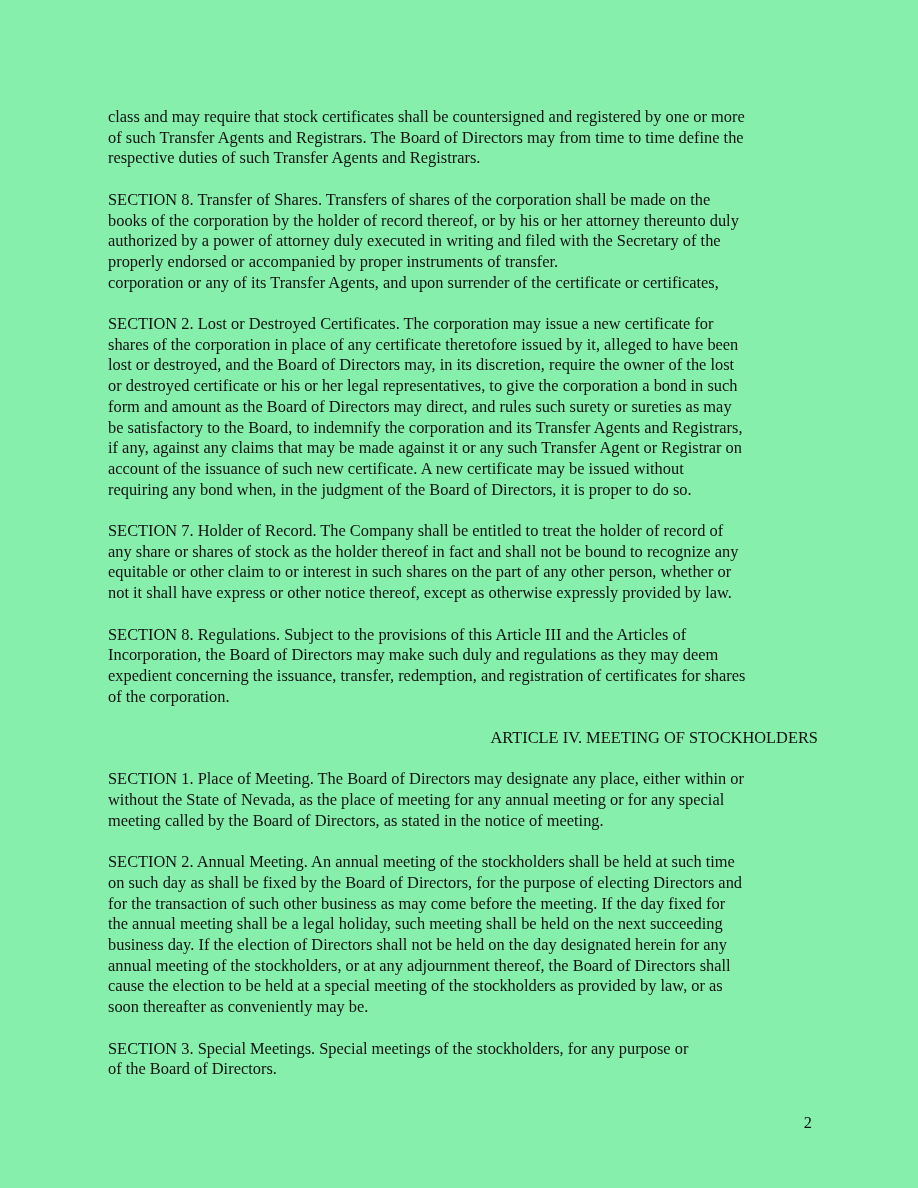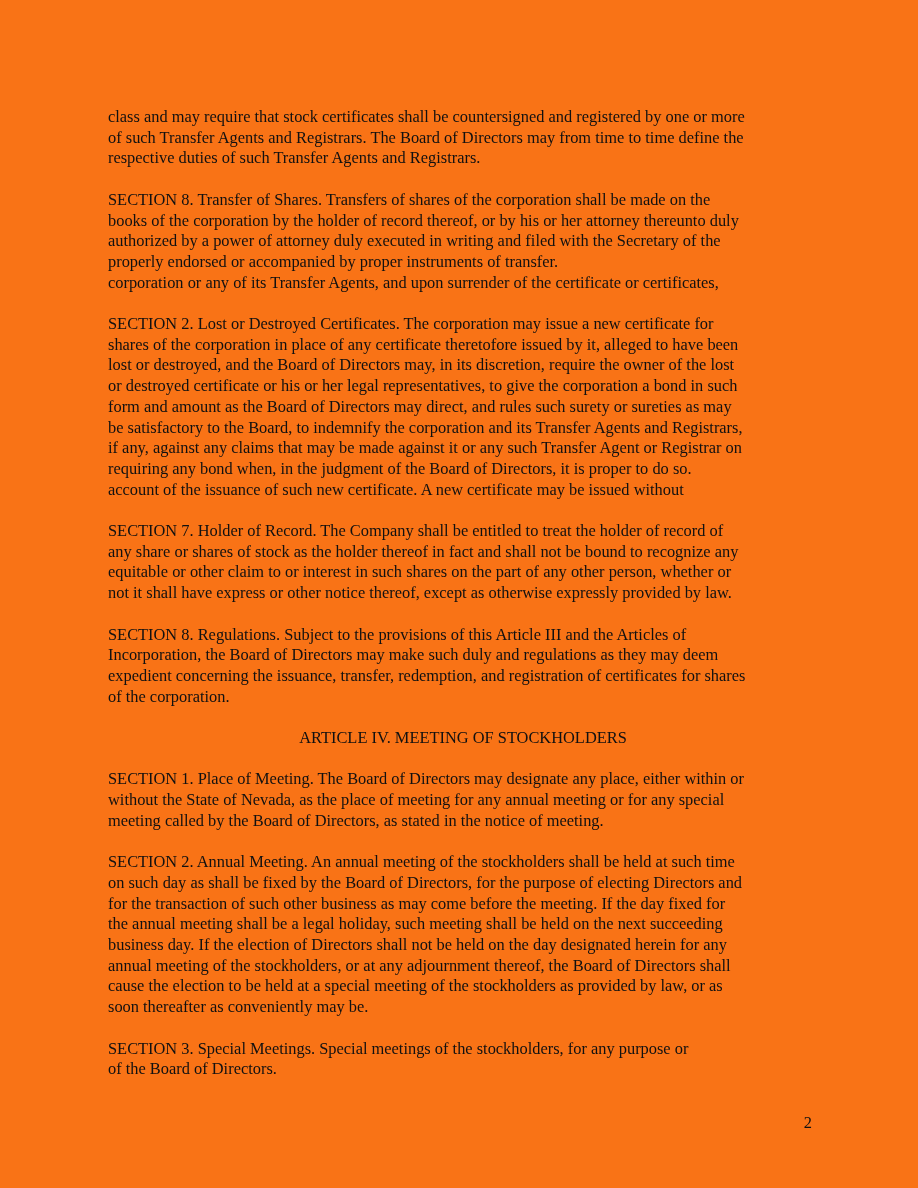--- a/index.html
+++ b/index.html
@@ -14,39 +14,39 @@
       overflow: hidden;
       font-family: "Liberation Serif", "DejaVu Serif", serif;
       color: #111111;
     }
     .page {
       position: absolute;
       left: 0;
       top: 0;
       width: 918px;
       height: 1188px;
-      background: #f97316;
+      background: #86efac;
     }
     .body-text {
       position: absolute;
       left: 108px;
       top: 107px;
       width: 710px;
       font-size: 16.4px;
       line-height: 20.7px;
     }
     .para {
       margin: 0 0 20.7px 0;
     }
     .line {
       display: block;
       white-space: nowrap;
     }
     .heading {
-      text-align: center;
+      text-align: right;
       margin: 0 0 20.7px 0;
       white-space: nowrap;
     }
     .page-number {
       position: absolute;
       left: 800px;
       top: 1113px;
       width: 12px;
       font-size: 16.4px;
       line-height: 20.7px;
@@ -74,22 +74,22 @@
     </p>
 
     <p class="para">
       <span class="line">SECTION 2. Lost or Destroyed Certificates. The corporation may issue a new certificate for</span>
       <span class="line">shares of the corporation in place of any certificate theretofore issued by it, alleged to have been</span>
       <span class="line">lost or destroyed, and the Board of Directors may, in its discretion, require the owner of the lost</span>
       <span class="line">or destroyed certificate or his or her legal representatives, to give the corporation a bond in such</span>
       <span class="line">form and amount as the Board of Directors may direct, and rules such surety or sureties as may</span>
       <span class="line">be satisfactory to the Board, to indemnify the corporation and its Transfer Agents and Registrars,</span>
       <span class="line">if any, against any claims that may be made against it or any such Transfer Agent or Registrar on</span>
+      <span class="line">account of the issuance of such new certificate. A new certificate may be issued without</span>
       <span class="line">requiring any bond when, in the judgment of the Board of Directors, it is proper to do so.</span>
-      <span class="line">account of the issuance of such new certificate. A new certificate may be issued without</span>
     </p>
 
     <p class="para">
       <span class="line">SECTION 7. Holder of Record. The Company shall be entitled to treat the holder of record of</span>
       <span class="line">any share or shares of stock as the holder thereof in fact and shall not be bound to recognize any</span>
       <span class="line">equitable or other claim to or interest in such shares on the part of any other person, whether or</span>
       <span class="line">not it shall have express or other notice thereof, except as otherwise expressly provided by law.</span>
     </p>
 
     <p class="para">

